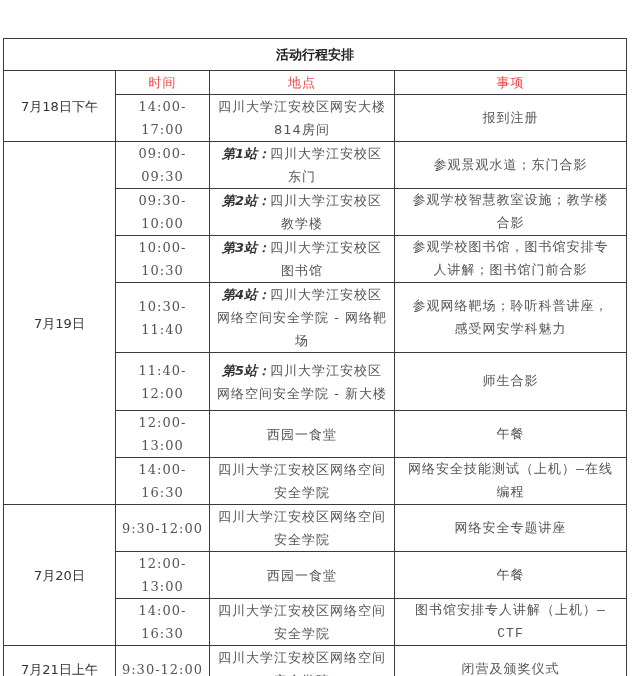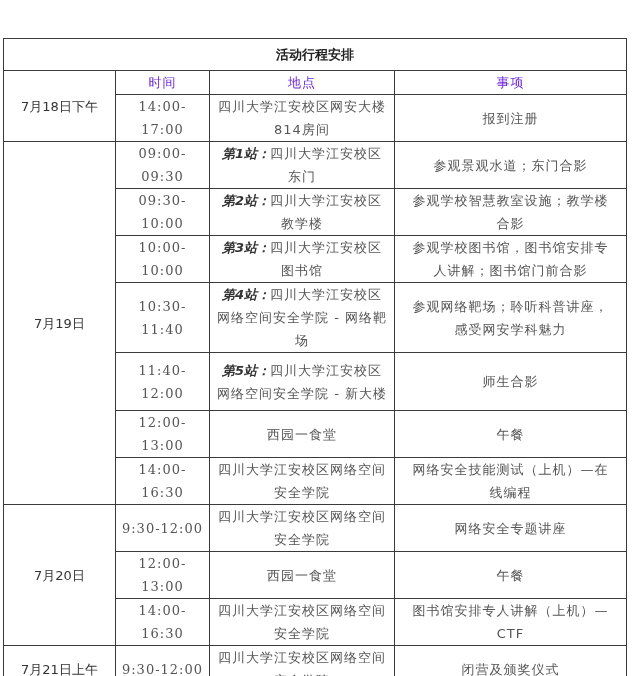--- a/index.html
+++ b/index.html
@@ -17,26 +17,26 @@
   table.sched td, table.sched th {
     border: 1px solid #3a3a3a;
     text-align: center;
     vertical-align: middle;
     padding: 0 6px;
     line-height: 23px;
     font-weight: normal;
     letter-spacing: 1px;
   }
   .title-cell { font-weight: bold !important; color: #222; height: 31px; letter-spacing: 0 !important; font-size: 13px; }
-  .col-head { color: #6d28d9; height: 22px; }
+  .col-head { color: #ef4444; height: 22px; }
   .day-cell { font-weight: bold; color: #333; letter-spacing: 0 !important; font-size: 13px; }
   .time-cell { font-family: "DejaVu Serif", "Liberation Serif", serif; font-size: 13px; letter-spacing: 0.5px; padding: 0 2px !important; }
   .stop-label { font-weight: bold; color: #333; letter-spacing: 0; font-style: italic; }
   .loc-cell, .item-cell { letter-spacing: 2px; }
-  .item-cell { padding: 0 12px !important; }
+  .item-cell { padding: 0 12px !important; font-family: Liberation Mono, monospace; }
 </style>
 </head>
 <body>
 
 <table class="sched">
   <colgroup>
     <col style="width:112px">
     <col style="width:94px">
     <col style="width:185px">
     <col style="width:232px">
@@ -63,21 +63,21 @@
     <td class="time-cell">09:00-09:30</td>
     <td class="loc-cell"><span class="stop-label">第1站：</span><span>四川大学江安校区东门</span></td>
     <td class="item-cell">参观景观水道；东门合影</td>
   </tr>
   <tr style="height:46px">
     <td class="time-cell">09:30-10:00</td>
     <td class="loc-cell"><span class="stop-label">第2站：</span><span>四川大学江安校区教学楼</span></td>
     <td class="item-cell">参观学校智慧教室设施；教学楼合影</td>
   </tr>
   <tr style="height:47px">
-    <td class="time-cell">10:00-10:00</td>
+    <td class="time-cell">10:00-10:30</td>
     <td class="loc-cell"><span class="stop-label">第3站：</span><span>四川大学江安校区图书馆</span></td>
     <td class="item-cell">参观学校图书馆，图书馆安排专人讲解；图书馆门前合影</td>
   </tr>
   <tr style="height:69px">
     <td class="time-cell">10:30-11:40</td>
     <td class="loc-cell"><span class="stop-label">第4站：</span><span>四川大学江安校区网络空间安全学院 - 网络靶场</span></td>
     <td class="item-cell">参观网络靶场；聆听科普讲座，感受网安学科魅力</td>
   </tr>
   <tr style="height:58px">
     <td class="time-cell">11:40-12:00</td>

